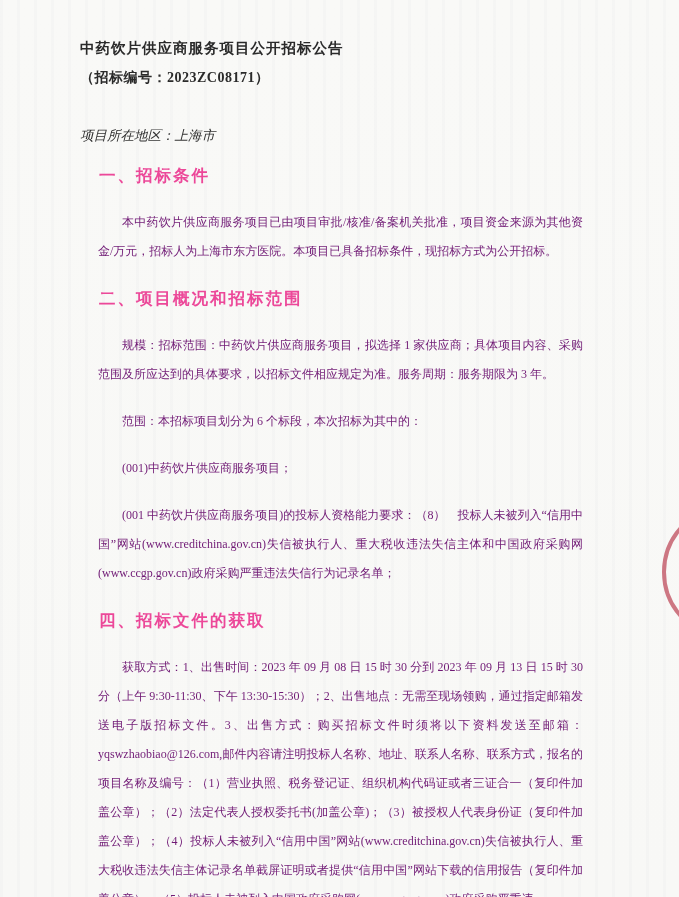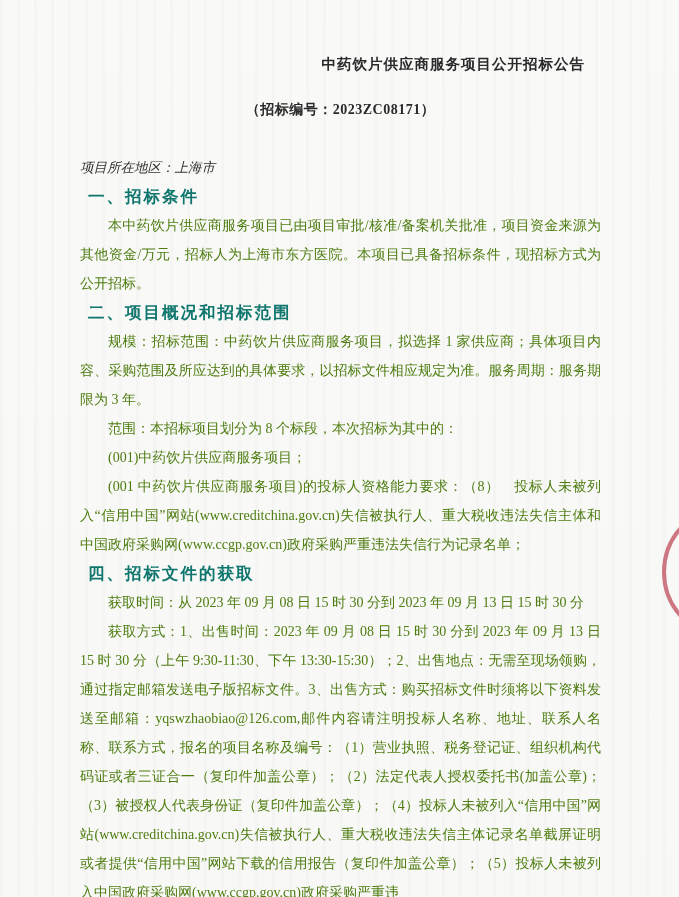--- a/index.html
+++ b/index.html
@@ -15,60 +15,60 @@
         rgba(175,180,192,0.055) 0px, rgba(175,180,192,0.055) 3px,
         rgba(0,0,0,0) 3px, rgba(0,0,0,0) 17px),
       linear-gradient(#f9f9f7, #f8f8f6);
   }
   .page {
     position: relative;
     width: 521px;
     padding: 34px 78px 0 80px;
   }
   .doc-title {
-    margin: 16px;
+    margin: 0;
     font-size: 14.5px;
     font-weight: 700;
     letter-spacing: 1px;
-    text-align: right;
+    text-align: left;
     line-height: 29px;
     color: #2a2a2a;
   }
   .doc-subtitle {
     font-size: 14px;
     font-weight: 700;
     letter-spacing: 0.5px;
-    text-align: center;
+    text-align: left;
     line-height: 29px;
     color: #2a2a2a;
   }
   .spacer { height: 29px; }
   .region-line {
     font-size: 13.5px;
     line-height: 29px;
     color: #333;
     font-style: italic;
   }
   .sec-heading {
-    margin: 0;
+    margin: 11px;
     padding-left: 8px;
     font-size: 16.5px;
     font-weight: 700;
     letter-spacing: 2px;
     line-height: 29px;
-    color: #0f766e;
+    color: #ec4899;
   }
   .para {
-    margin: 0;
-    font-size: 14px;
+    margin: 18px;
+    font-size: 12px;
     line-height: 29px;
     text-align: justify;
     text-indent: 2em;
     overflow-wrap: break-word;
-    color: #4d7c0f;
+    color: #701a75;
   }
   .emph { font-style: italic; }
   .stamp-arc {
     position: absolute;
     left: 662px;
     top: 504px;
     width: 128px;
     height: 128px;
     border: 4px solid #c25665;
     border-radius: 50%;
@@ -89,29 +89,28 @@
   <div class="region-line"><span>项目所在地区：</span><span>上海市</span></div>
 
   <section>
     <h2 class="sec-heading">一、招标条件</h2>
     <p class="para">本中药饮片供应商服务项目已由项目审批/核准/备案机关批准，项目资金来源为其他资金/万元，招标人为上海市东方医院。本项目已具备招标条件，现招标方式为公开招标。</p>
   </section>
 
   <section>
     <h2 class="sec-heading">二、项目概况和招标范围</h2>
     <p class="para">规模：招标范围：中药饮片供应商服务项目，拟选择 1 家供应商；具体项目内容、采购范围及所应达到的具体要求，以招标文件相应规定为准。服务周期：服务期限为 3 年。</p>
-    <p class="para">范围：本招标项目划分为 8 个标段，本次招标为其中的：</p>
+    <p class="para">范围：本招标项目划分为 6 个标段，本次招标为其中的：</p>
     <p class="para">(001)中药饮片供应商服务项目；</p>
   </section>
 
   <section>
     <p class="para">(001 中药饮片供应商服务项目)的投标人资格能力要求：（8）　投标人未被列入“信用中国”网站(www.creditchina.gov.cn)失信被执行人、重大税收违法失信主体和中国政府采购网(www.ccgp.gov.cn)政府采购严重违法失信行为记录名单；</p>
   </section>
 
   <section>
     <h2 class="sec-heading">四、招标文件的获取</h2>
-    <p class="para">获取时间：从 2023 年 09 月 08 日  15 时 30 分到 2023 年 09 月 13 日  15 时 30 分</p>
     <p class="para">获取方式：1、出售时间：2023 年 09 月 08 日 15 时 30 分到 2023 年 09 月 13 日 15 时 30 分（上午 9:30-11:30、下午 13:30-15:30）；2、出售地点：无需至现场领购，通过指定邮箱发送电子版招标文件。3、出售方式：购买招标文件时须将以下资料发送至邮箱：yqswzhaobiao@126.com,邮件内容请注明投标人名称、地址、联系人名称、联系方式，报名的项目名称及编号：（1）营业执照、税务登记证、组织机构代码证或者三证合一（复印件加盖公章）；（2）法定代表人授权委托书(加盖公章)；（3）被授权人代表身份证（复印件加盖公章）；（4）投标人未被列入“信用中国”网站(www.creditchina.gov.cn)失信被执行人、重大税收违法失信主体记录名单截屏证明或者提供“信用中国”网站下载的信用报告（复印件加盖公章）；（5）投标人未被列入中国政府采购网(www.ccgp.gov.cn)政府采购严重违</p>
   </section>
 
 </div>
 
 <div class="stamp-arc" style="border-color: rgb(194, 86, 101);"></div>
 
 </body></html>

